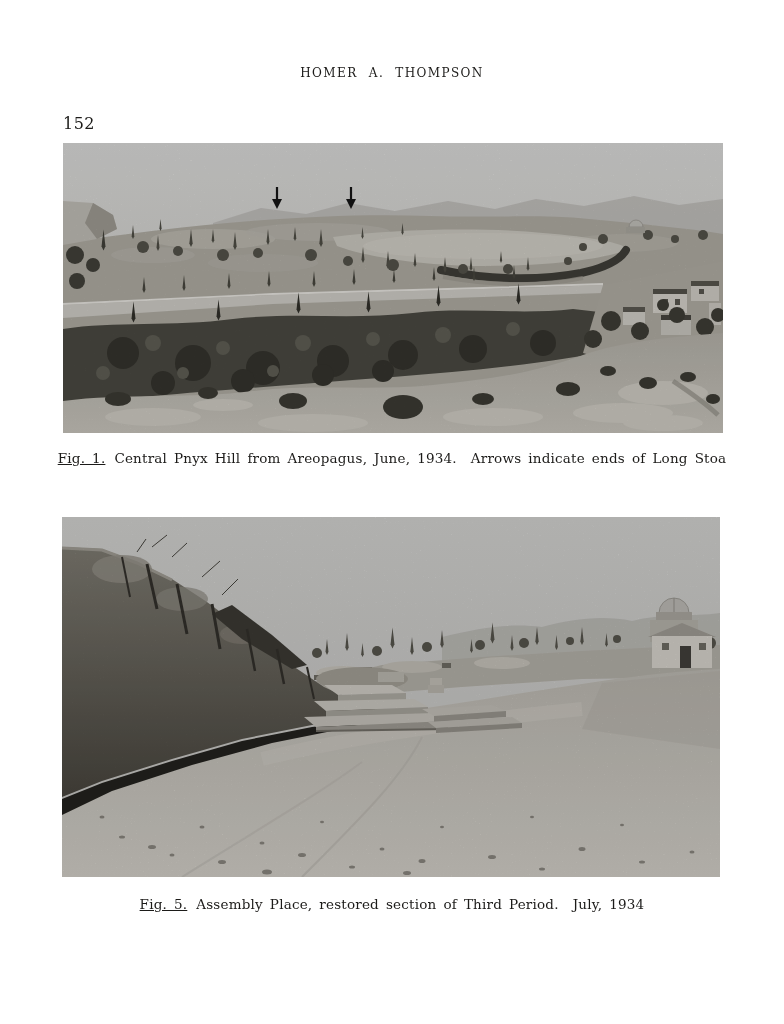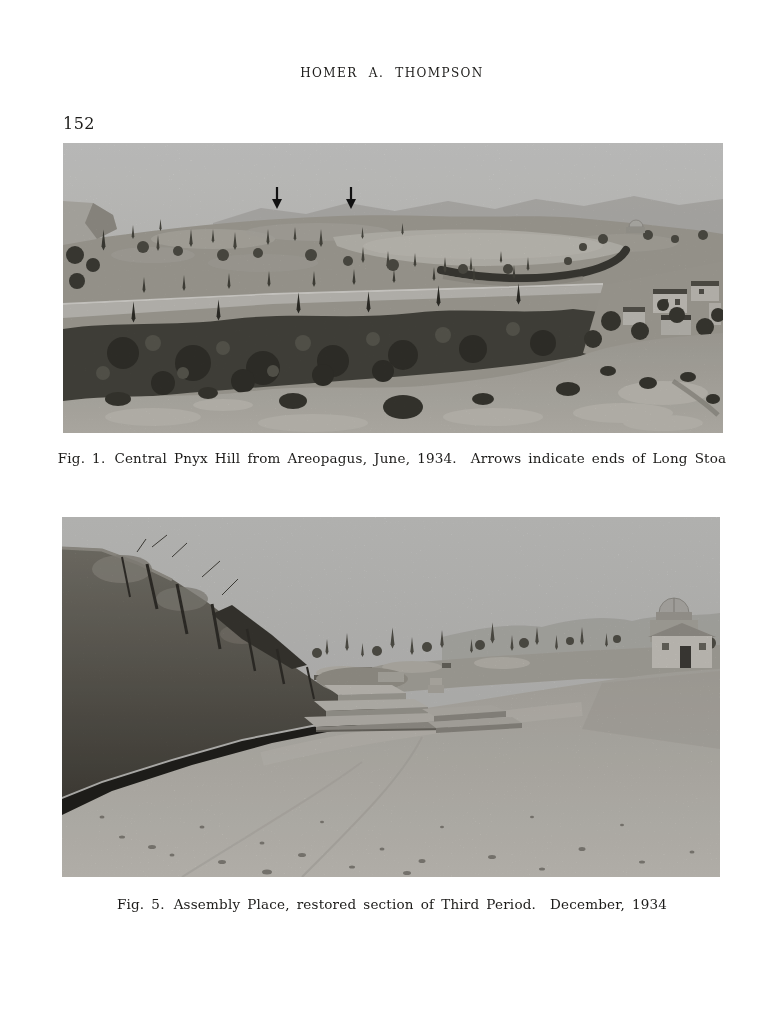--- a/index.html
+++ b/index.html
@@ -12,21 +12,21 @@
   .pagenum{position:absolute;top:66px;left:63px;font-size:16px;letter-spacing:.5px;margin-top:48px;}
   .runhead{position:absolute;top:66px;left:0;width:100%;text-align:center;
     font-size:12px;letter-spacing:1.4px;word-spacing:6px;}
   .photo{position:absolute;display:block;}
   .photo svg{display:block;width:100%;height:100%;}
   .photo-fig1{left:63px;top:143px;width:660px;height:290px;}
   .photo-fig2{left:62px;top:517px;width:658px;height:360px;}
   .cap{position:absolute;left:0;width:100%;text-align:center;font-size:13.5px;
     letter-spacing:.2px;word-spacing:2.5px;}
   .cap span{white-space:pre;}
-  .cap .lbl{margin-right:9px;}
+  .cap .lbl{margin-right:9px;text-decoration:underline;}
   .cap1{top:450px;}
   .cap2{top:896px;}
 </style>
 </head>
 <body>
 
 <div class="page">
 
   <svg width="0" height="0" style="position:absolute" aria-hidden="true">
     <defs>
@@ -392,16 +392,16 @@
           <ellipse cx="560" cy="308" rx="2" ry="1.2"></ellipse>
         <ellipse cx="205" cy="355" rx="5" ry="2.5"></ellipse>
           <ellipse cx="345" cy="356" rx="4" ry="2"></ellipse>
       </g>
 
       <rect width="658" height="360" filter="url(#gr2)" opacity="0.13"></rect>
     </svg>
   </div>
 
   <div class="cap cap2">
-    <span class="lbl">Fig. 5.</span><span>Assembly Place, restored section of Third Period.  December, 1934</span>
+    <span class="lbl">Fig. 5.</span><span>Assembly Place, restored section of Third Period.  July, 1934</span>
   </div>
 
 </div>
 
 </body></html>

